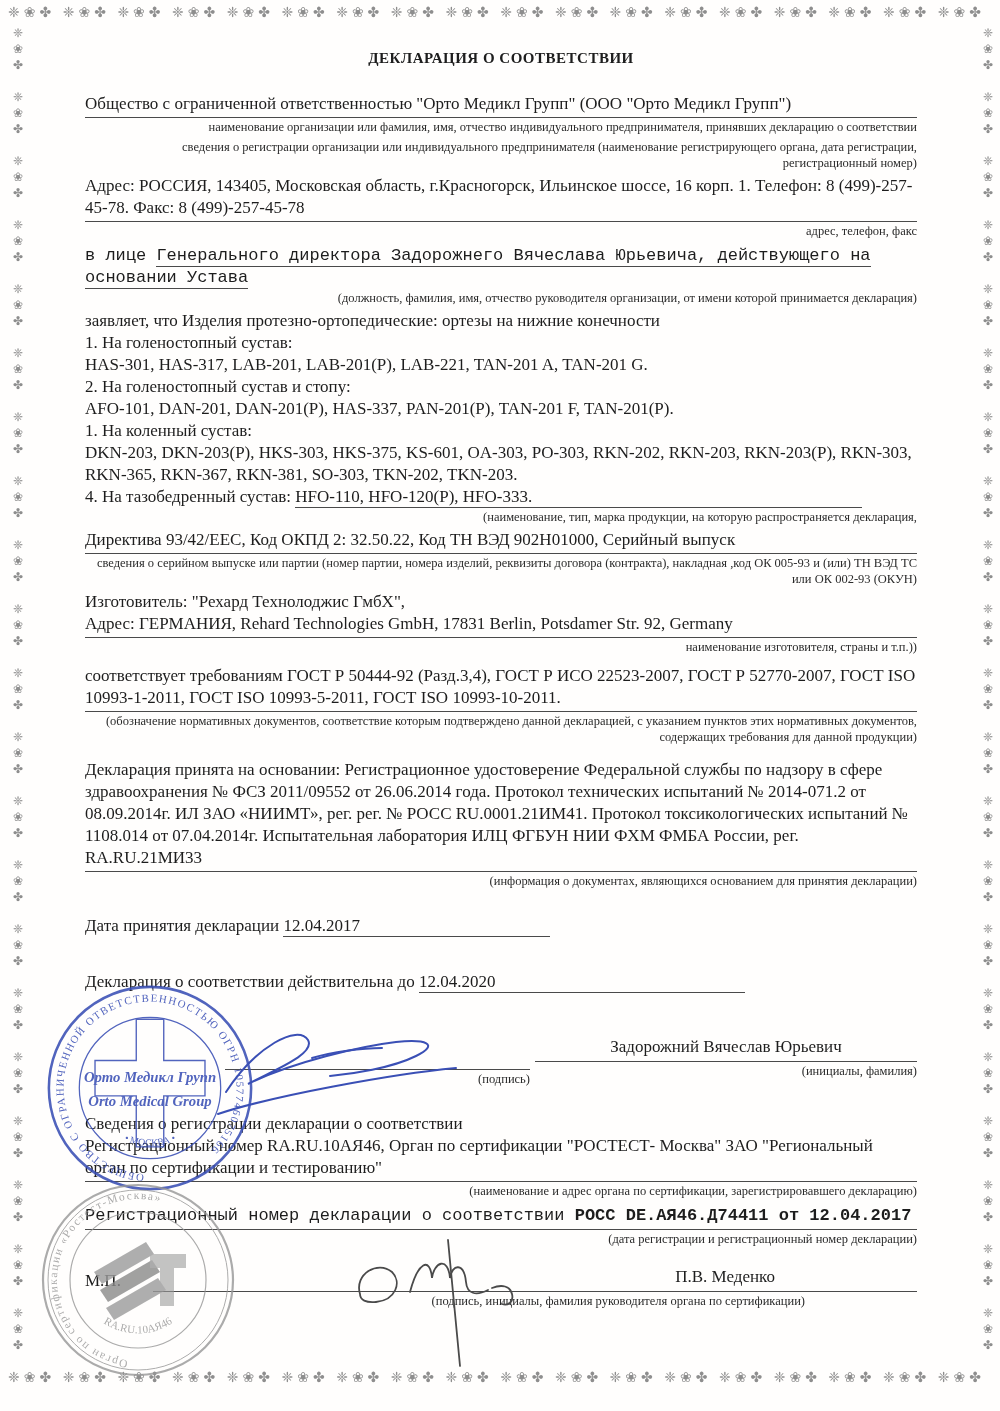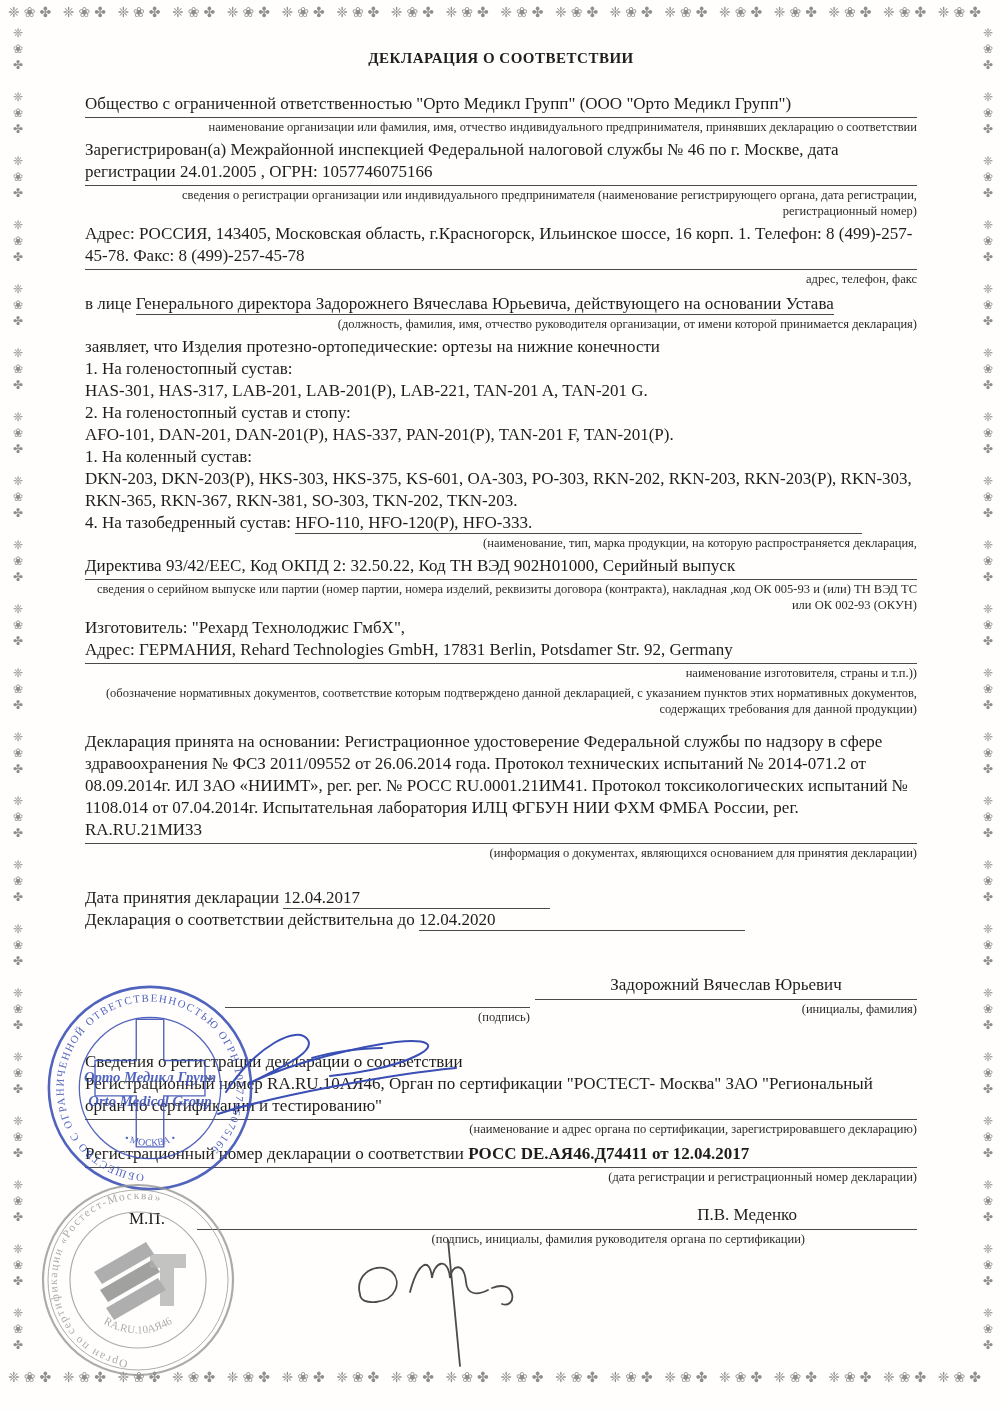--- a/index.html
+++ b/index.html
@@ -16,38 +16,38 @@
   .b-left{left:4px;top:26px;bottom:44px;width:20px;writing-mode:vertical-rl;text-orientation:upright;letter-spacing:2px;font-size:12px;}
   .b-right{right:6px;top:26px;bottom:44px;width:20px;writing-mode:vertical-rl;text-orientation:upright;letter-spacing:2px;font-size:12px;}
 
   .content{position:absolute;left:85px;top:50px;width:832px;}
   .doc-title{text-align:center;font-size:15px;font-weight:bold;letter-spacing:.5px;margin:0 0 26px 0;}
   .t{font-size:17px;line-height:22px;margin:0;}
   .cap{font-size:12.5px;line-height:16px;text-align:right;margin:1px 0 4px 0;color:#2b2b2b;}
   .ul{border-bottom:1.5px solid #4a4a4a;padding-bottom:1px;}
   p.ul{border-bottom:1.5px solid #4a4a4a;padding-bottom:2px;}
   .cap-right{padding-left:280px;}
-  .mt6{margin-top:6px;}  .mt10{margin-top:10px;}  .mt14{margin-top:14px;}  .mt18{margin-top:18px;}
+  .mt6{margin-top:6px;font-family:Liberation Mono, monospace;}  .mt10{margin-top:10px;}  .mt14{margin-top:14px;}  .mt18{margin-top:18px;}
   .bold{font-weight:bold;}
   .pad-ext-190{padding-right:190px;}
   .pad-ext-250{padding-right:250px;}
   .pad-ext-330{padding-right:330px;}
 
   .sigrow{display:flex;justify-content:space-between;margin-top:44px;margin-bottom:22px;}
   .sig-left{width:445px;padding-top:16px;}
   .sig-rule{border-bottom:1.5px solid #4a4a4a;height:16px;margin-left:140px;}
   .sig-left .cap{margin-left:140px;}
   .sig-right{width:382px;}
   .sig-name{text-align:center;font-size:17px;line-height:20px;}
   .sig-rule2{border-bottom:1.5px solid #4a4a4a;height:4px;}
 
-  .mprow{display:flex;align-items:flex-end;margin-top:22px;margin-left:44px;}
+  .mprow{display:flex;align-items:flex-end;margin-top:22px;}
   .mp-label{font-size:17px;line-height:22px;width:54px;}
   .mp-rule{flex:1;position:relative;border-bottom:1.5px solid #4a4a4a;height:22px;margin-left:14px;}
-  .head-name{position:absolute;right:120px;top:-2px;font-size:17px;}
+  .head-name{position:absolute;right:142px;top:-2px;font-size:17px;}
   .mp-cap{margin-left:160px;width:560px;}
 
   .stamp{position:absolute;pointer-events:none;}
   .stamp-blue{left:42px;top:980px;opacity:.88;}
   .stamp-grey{left:38px;top:1180px;opacity:.8;}
   .sig-svg{position:absolute;pointer-events:none;}
   .sig1{left:212px;top:1018px;}
   .sig2{left:352px;top:1238px;}
   svg text{font-family:"Liberation Serif",serif;}
   .ring-text{letter-spacing:1.5px;}
@@ -62,21 +62,20 @@
   <div class="b-edge b-left">❈❀✤ ❈❀✤ ❈❀✤ ❈❀✤ ❈❀✤ ❈❀✤ ❈❀✤ ❈❀✤ ❈❀✤ ❈❀✤ ❈❀✤ ❈❀✤ ❈❀✤ ❈❀✤ ❈❀✤ ❈❀✤ ❈❀✤ ❈❀✤ ❈❀✤ ❈❀✤ ❈❀✤ ❈❀✤ ❈❀✤ ❈❀✤ ❈❀✤ ❈❀✤ ❈❀✤ ❈❀✤ ❈❀✤ ❈❀✤ ❈❀✤ ❈❀✤ ❈❀✤ ❈❀✤ ❈❀✤ ❈❀✤ ❈❀✤ ❈❀✤ ❈❀✤ ❈❀✤ ❈❀✤ ❈❀✤ ❈❀✤ ❈❀✤ ❈❀✤ ❈❀✤ ❈❀✤ ❈❀✤ ❈❀✤ ❈❀✤ ❈❀✤ ❈❀✤ ❈❀✤ ❈❀✤ ❈❀✤ ❈❀✤ ❈❀✤ ❈❀✤ ❈❀✤ ❈❀✤ </div>
   <div class="b-edge b-right">❈❀✤ ❈❀✤ ❈❀✤ ❈❀✤ ❈❀✤ ❈❀✤ ❈❀✤ ❈❀✤ ❈❀✤ ❈❀✤ ❈❀✤ ❈❀✤ ❈❀✤ ❈❀✤ ❈❀✤ ❈❀✤ ❈❀✤ ❈❀✤ ❈❀✤ ❈❀✤ ❈❀✤ ❈❀✤ ❈❀✤ ❈❀✤ ❈❀✤ ❈❀✤ ❈❀✤ ❈❀✤ ❈❀✤ ❈❀✤ ❈❀✤ ❈❀✤ ❈❀✤ ❈❀✤ ❈❀✤ ❈❀✤ ❈❀✤ ❈❀✤ ❈❀✤ ❈❀✤ ❈❀✤ ❈❀✤ ❈❀✤ ❈❀✤ ❈❀✤ ❈❀✤ ❈❀✤ ❈❀✤ ❈❀✤ ❈❀✤ ❈❀✤ ❈❀✤ ❈❀✤ ❈❀✤ ❈❀✤ ❈❀✤ ❈❀✤ ❈❀✤ ❈❀✤ ❈❀✤ </div>
 
   <div class="content">
 
     <h1 class="doc-title">ДЕКЛАРАЦИЯ О СООТВЕТСТВИИ</h1>
 
     <p class="t ul">Общество с ограниченной ответственностью "Орто Медикл Групп"  (ООО "Орто Медикл Групп")</p>
     <p class="cap">наименование организации или фамилия, имя, отчество индивидуального предпринимателя, принявших декларацию о соответствии</p>
 
-    <p class="t ul">Зарегистрирован(а) Межрайонной инспекцией Федеральной налоговой службы № 46 по г. Москве, дата регистрации 24.01.2005 , ОГРН: 1057746075166</p>
     <p class="cap">сведения о регистрации организации или индивидуального предпринимателя (наименование регистрирующего органа, дата регистрации, регистрационный номер)</p>
 
     <p class="t ul">Адрес: РОССИЯ, 143405, Московская область, г.Красногорск, Ильинское шоссе, 16 корп. 1. Телефон: 8 (499)-257-45-78. Факс: 8 (499)-257-45-78</p>
     <p class="cap">адрес, телефон, факс</p>
 
     <p class="t mt6"><span>в лице </span><span class="ul">Генерального директора Задорожнего Вячеслава Юрьевича, действующего на основании Устава</span></p>
     <p class="cap">(должность, фамилия, имя, отчество руководителя организации, от имени которой принимается декларация)</p>
 
     <p class="t">заявляет, что Изделия протезно-ортопедические: ортезы на нижние конечности</p>
     <p class="t">1. На голеностопный сустав:</p>
@@ -88,28 +87,29 @@
     <p class="t"><span>4. На тазобедренный сустав: </span><span class="ul pad-ext-330">HFO-110, HFO-120(P), HFO-333.</span></p>
     <p class="cap cap-right">(наименование, тип, марка продукции, на которую распространяется декларация,</p>
 
     <p class="t ul">Директива 93/42/ЕЕС, Код ОКПД 2:  32.50.22, Код ТН ВЭД 902Н01000, Серийный выпуск</p>
     <p class="cap">сведения о серийном выпуске или партии (номер партии, номера изделий, реквизиты договора (контракта), накладная ,код ОК 005-93 и (или) ТН ВЭД ТС или ОК 002-93 (ОКУН)</p>
 
     <p class="t">Изготовитель: "Рехард Технолоджис ГмбХ",</p>
     <p class="t ul">Адрес: ГЕРМАНИЯ, Rehard Technologies GmbH, 17831 Berlin, Potsdamer Str. 92, Germany</p>
     <p class="cap">наименование изготовителя, страны и т.п.))</p>
 
+    <p class="t ul mt10">соответствует требованиям ГОСТ Р 50444-92 (Разд.3,4), ГОСТ Р ИСО 22523-2007, ГОСТ Р 52770-2007, ГОСТ  ISO 10993-1-2011, ГОСТ  ISO 10993-5-2011, ГОСТ  ISO 10993-10-2011.</p>
     <p class="cap">(обозначение нормативных документов, соответствие которым подтверждено данной декларацией, с указанием пунктов этих нормативных документов, содержащих требования для данной продукции)</p>
 
     <p class="t ul mt14">Декларация принята на основании: Регистрационное удостоверение Федеральной службы по надзору в сфере здравоохранения № ФСЗ 2011/09552 от 26.06.2014 года. Протокол  технических испытаний № 2014-071.2 от 08.09.2014г. ИЛ ЗАО «НИИМТ», рег. рег. № РОСС RU.0001.21ИМ41. Протокол токсикологических испытаний № 1108.014 от 07.04.2014г. Испытательная лаборатория ИЛЦ ФГБУН НИИ ФХМ ФМБА России, рег. RA.RU.21МИ33</p>
     <p class="cap">(информация о документах, являющихся основанием для принятия декларации)</p>
 
     <p class="t mt18" style="margin-top:26px;"><span>Дата принятия декларации </span><span class="ul pad-ext-190">12.04.2017</span></p>
 
-    <p class="t" style=""><span>Декларация о соответствии действительна до </span><span class="ul pad-ext-250">12.04.2020</span></p>
+    <p class="t" style="margin-top:34px;"><span>Декларация о соответствии действительна до </span><span class="ul pad-ext-250">12.04.2020</span></p>
 
     <div class="sigrow">
       <div class="sig-left">
         <div class="sig-rule"></div>
         <p class="cap">(подпись)</p>
       </div>
       <div class="sig-right">
         <div class="sig-name">Задорожний Вячеслав Юрьевич</div>
         <div class="sig-rule2"></div>
         <p class="cap">(инициалы, фамилия)</p>

